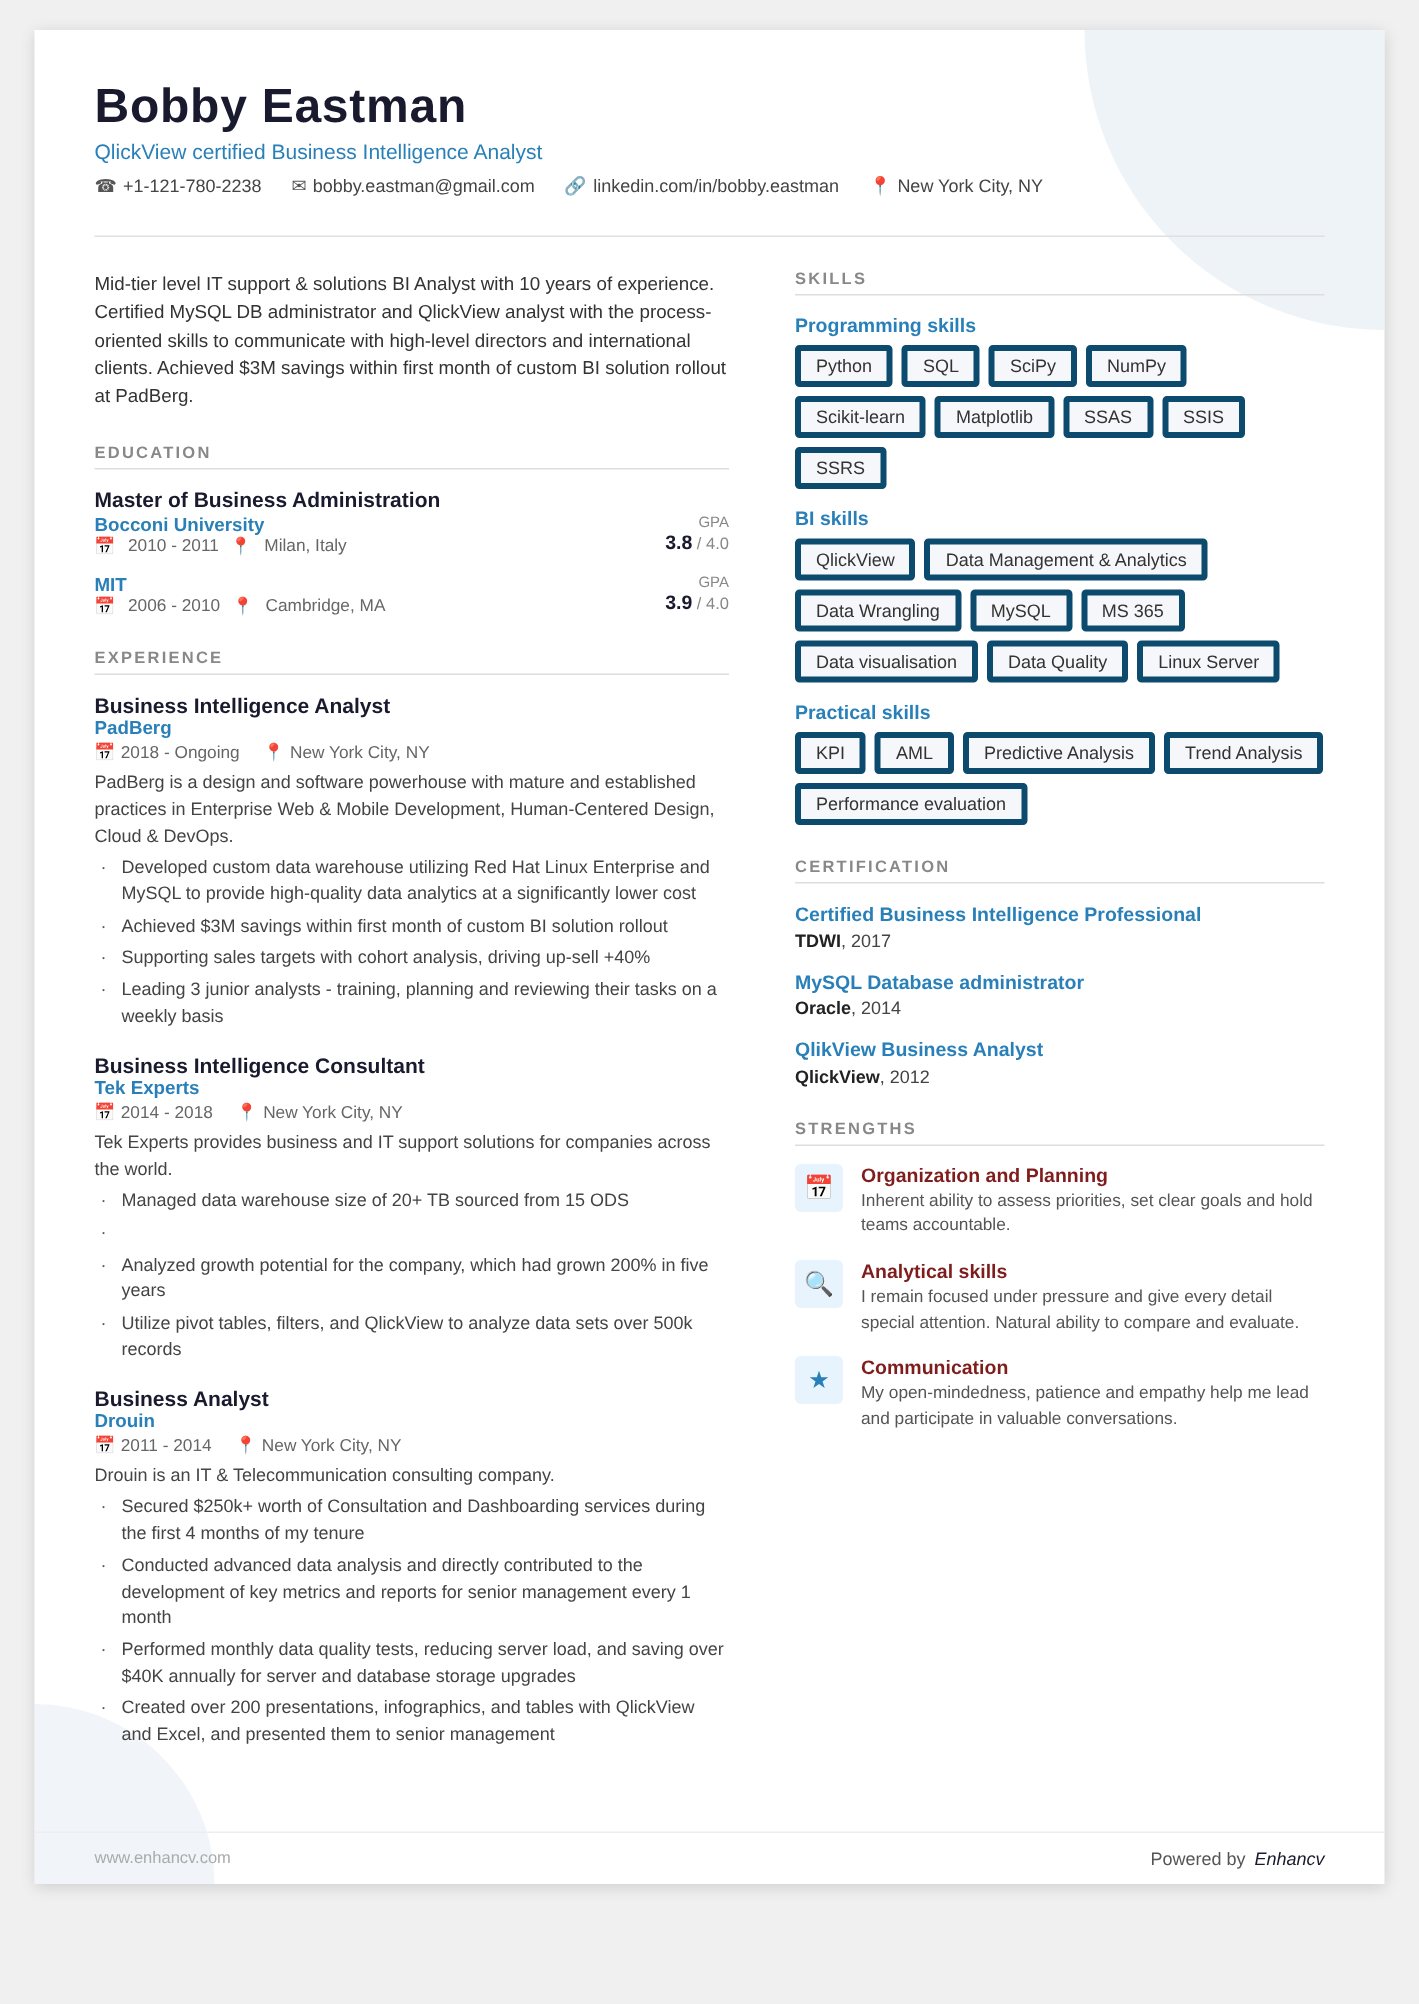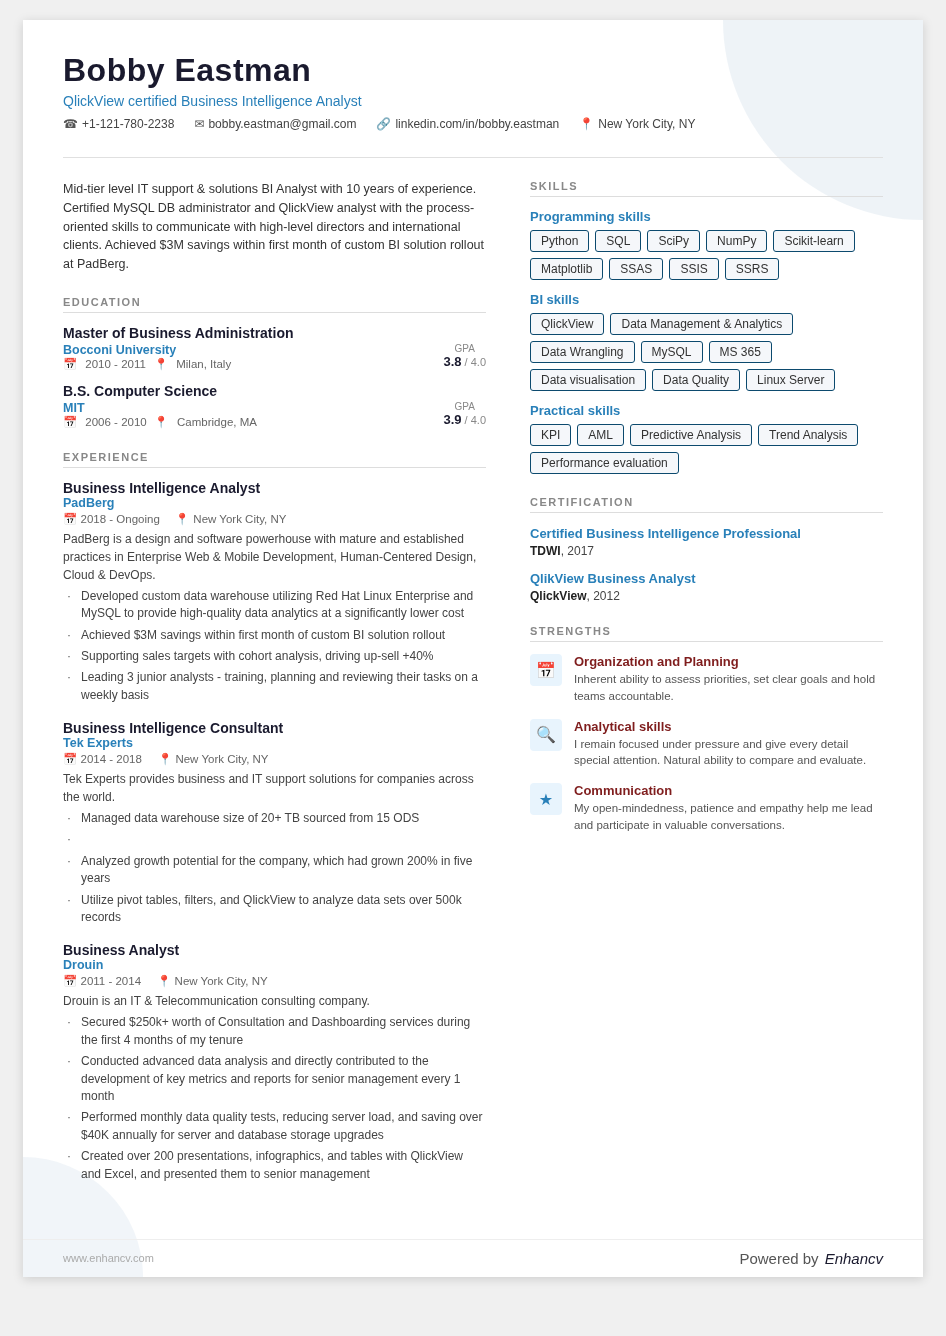--- a/index.html
+++ b/index.html
@@ -134,21 +134,21 @@
       font-weight: 600;
     }
     .edu-meta {
       font-size: 11.5px;
       color: #666;
       display: flex;
       gap: 8px;
       align-items: center;
     }
     .edu-right {
-      text-align: center;
+      text-align: right;
       font-size: 11px;
       color: #555;
     }
     .gpa-label {
       font-size: 10px;
       color: #888;
       text-transform: uppercase;
     }
     .gpa-value {
       font-size: 13px;
@@ -210,21 +210,21 @@
       margin-bottom: 6px;
     }
     .skill-tags {
       display: flex;
       flex-wrap: wrap;
       gap: 6px;
       margin-bottom: 12px;
     }
     .skill-tag {
       background: #f5f7fa;
-      border: 1px solid #0c4a6e;
+      border: 4px solid #0c4a6e;
       border-radius: 3px;
       padding: 3px 10px;
       font-size: 12px;
       color: #333;
     }
     
     .cert-entry {
       margin-bottom: 12px;
     }
     .cert-name {
@@ -280,21 +280,21 @@
       padding: 10px 40px;
       border-top: 1px solid #eee;
       font-size: 11px;
       color: #aaa;
     }
     .footer-brand {
       display: flex;
       align-items: flex-end;
       gap: 6px;
       color: #555;
-      font-size: 15px;
+      font-size: 12px;
     }
     .brand-logo {
       font-style: italic;
       font-weight: 400;
       color: #1a1a2e;
     }
     .header-divider {
       height: 1px;
       background: #e0e0e0;
       margin: 10px 40px 0 40px;
@@ -359,21 +359,20 @@
               <div class="edu-right">
                 <div class="gpa-label">GPA</div>
                 <span class="gpa-value">3.8</span>
                 <span class="gpa-total"> / </span>
                 <span class="gpa-total">4.0</span>
               </div>
             </div>
           </div>
 
           <div class="edu-entry">
-            <div class="edu-degree">B.S. Computer Science</div>
             <div class="edu-row">
               <div class="edu-left">
                 <span class="edu-school">MIT</span>
                 <div class="edu-meta">
                   <span>📅</span>
                   <span>2006 - 2010</span>
                   <span>📍</span>
                   <span>Cambridge, MA</span>
                 </div>
               </div>
@@ -517,20 +516,26 @@
 
         <div class="section">
           <div class="section-title">CERTIFICATION</div>
           <div class="cert-entry">
             <div class="cert-name">Certified Business Intelligence Professional</div>
             <div class="cert-issuer">
               <strong>TDWI</strong>, <span>2017</span>
             </div>
           </div>
           <div class="cert-entry">
+            <div class="cert-name">MySQL Database administrator</div>
+            <div class="cert-issuer">
+              <strong>Oracle</strong>, <span>2014</span>
+            </div>
+          </div>
+          <div class="cert-entry">
             <div class="cert-name">QlikView Business Analyst</div>
             <div class="cert-issuer">
               <strong>QlickView</strong>, <span>2012</span>
             </div>
           </div>
         </div>
 
         <div class="section">
           <div class="section-title">STRENGTHS</div>
 

